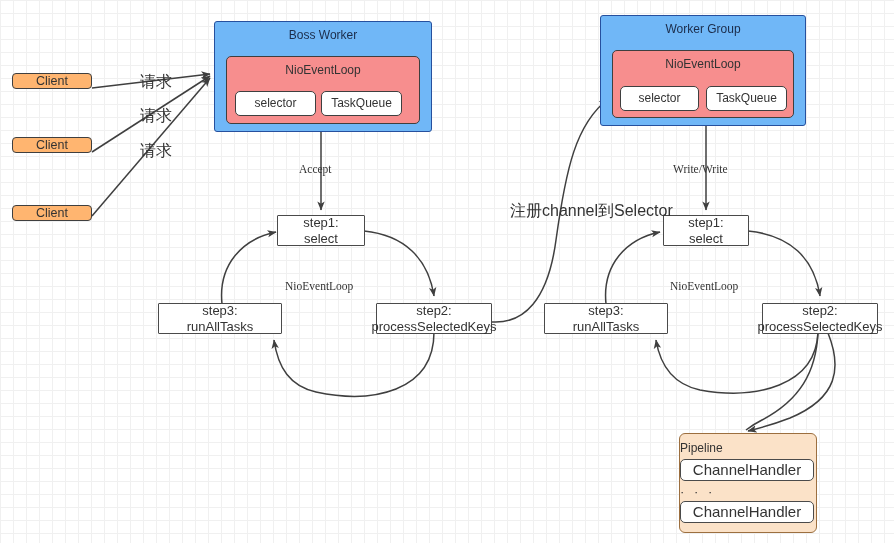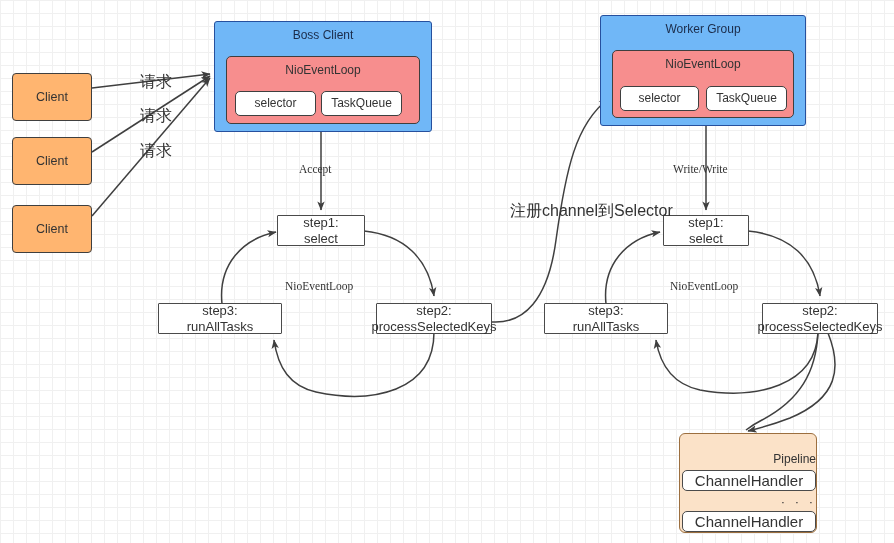--- a/index.html
+++ b/index.html
@@ -43,21 +43,21 @@
     text-align: center;
     color: #333333;
     line-height: 1.18;
   }
   .client-box {
     background: #ffb570;
     border: 1.6px solid #3f3f3f;
     border-radius: 4px;
     font-size: 12.5px;
     width: 80px;
-    height: 48px;
+    height: 16px;
   }
   .group-box {
     background: #70b7f7;
     border: 1.6px solid #26509e;
     border-radius: 3px;
     align-items: flex-start;
     justify-content: center;
     padding-top: 6px;
     font-size: 12px;
     color: #1b2c4a;
@@ -84,23 +84,23 @@
     border: 1.4px solid #4a4a4a;
     border-radius: 1px;
     font-size: 13px;
     white-space: pre-line;
   }
   .pipeline-box {
     background: #fbe2c8;
     border: 1.4px solid #9c6f3f;
     border-radius: 6px;
     flex-direction: column;
-    align-items: flex-end;
+    align-items: flex-start;
     justify-content: flex-start;
-    padding-top: 18px;
+    padding-top: 7px;
     font-size: 12px;
     color: #333333;
   }
   .handler-box {
     background: #ffffff;
     border: 1.3px solid #4a4a4a;
     border-radius: 5px;
     font-size: 15px;
     width: 132px;
     height: 20px;
@@ -198,21 +198,21 @@
     <span>Client</span>
   </div>
   <div class="node client-box" style="left:12px; top:137px;">
     <span>Client</span>
   </div>
   <div class="node client-box" style="left:12px; top:205px;">
     <span>Client</span>
   </div>
 
   <div class="node group-box" style="left:214px; top:21px; width:218px; height:111px;">
-    <span>Boss Client</span>
+    <span>Boss Worker</span>
   </div>
   <div class="node loop-box" style="left:226px; top:56px; width:194px; height:68px;">
     <span>NioEventLoop</span>
   </div>
   <div class="node white-box" style="left:235px; top:91px; width:81px; height:25px;">
     <span>selector</span>
   </div>
   <div class="node white-box" style="left:321px; top:91px; width:81px; height:25px;">
     <span>TaskQueue</span>
   </div>

